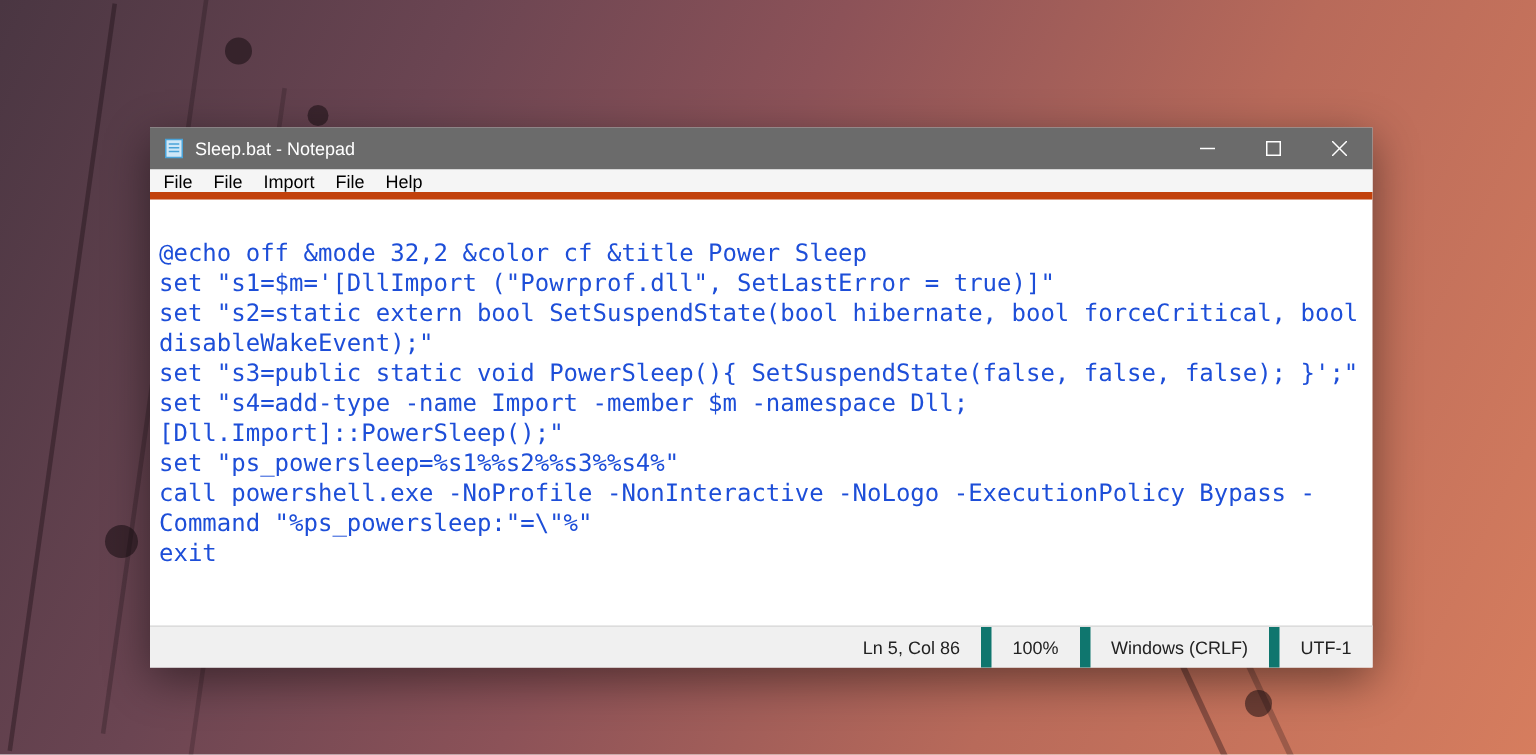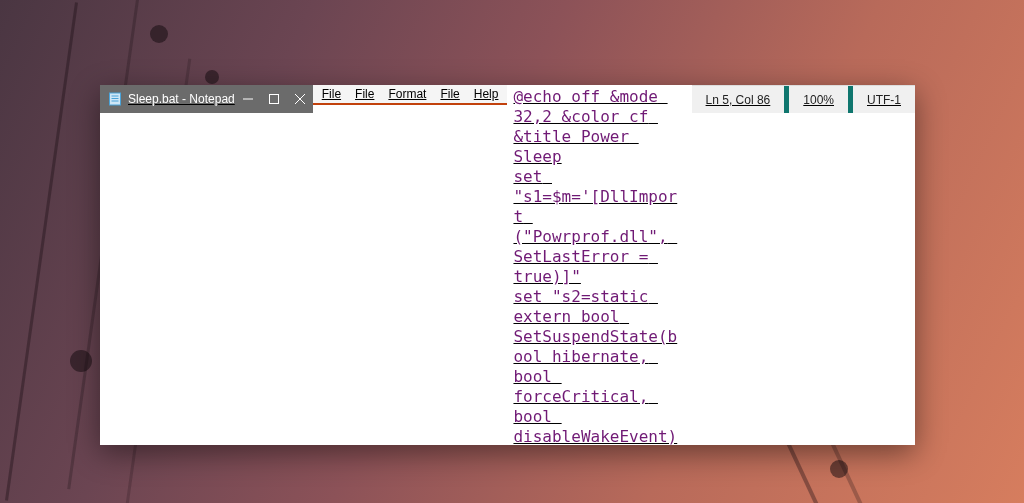--- a/index.html
+++ b/index.html
@@ -32,21 +32,21 @@
     position:absolute; width:18px; height:18px; border-radius:50%;
     background: rgba(15,8,12,0.5);
   }
 
   .window {
     position: absolute;
     left: 100px; top: 85px;
     width: 815px; height: 360px;
     background: #ffffff;
     box-shadow: 0 8px 28px rgba(0,0,0,0.45);
-    display: flex; flex-direction: row; text-decoration: underline;
+    display: flex; flex-direction: column;
   }
   .titlebar {
     height: 28px;
     background: #6b6b6b;
     color: #ffffff;
     display: flex; align-items: center;
     font-size: 12px;
     user-select: none;
   }
   .titlebar .icon {
@@ -58,50 +58,51 @@
   .win-btn {
     width: 44px; height: 28px;
     display:flex; align-items:center; justify-content:center;
     color:#fff; font-size: 11px;
   }
   .win-btn svg { stroke: #fff; stroke-width:1; fill:none; }
 
   .menubar {
     height: 20px;
     background: #f5f5f5;
-    border-bottom: 2px solid #c2410c;
+    border-bottom: 5px solid #c2410c;
     display:flex; align-items:center;
     font-size: 12px; color:#000;
     padding: 0 2px;
   }
   .menu-item { padding: 1px 7px; }
 
   .editor {
     flex: 1 1 auto;
     padding: 2px 6px 4px 6px;
     font-family: Consolas, "Lucida Console", monospace;
     font-size: 16px;
     line-height: 1.25;
-    color: #701a75;
+    color: #1d4ed8;
     white-space: pre-wrap;
     word-wrap: break-word;
     overflow: hidden;
+    margin-top: 24px;
   }
 
   .statusbar {
     height: 28px;
     background: #f0f0f0;
     border-top: 1px solid #dcdcdc;
     display:flex; align-items:center;
     font-size: 12px; color:#222;
   }
   .status-spacer { flex:1; }
   .status-cell {
     padding: 0 14px;
-    border-left: 5px solid #0f766e;
+    border-left: 7px solid #0f766e;
     height:100%; display:flex; align-items:center;
     white-space: nowrap;
   }
   .status-cell.first { border-left:none; }
 </style>
 </head>
 <body>
 
 <div class="bg-deco">
   <div class="bud" style="left:150px; top:25px;"></div>
@@ -137,34 +138,35 @@
       <svg width="10" height="10">
           <line x1="0" y1="0" x2="10" y2="10"></line>
           <line x1="10" y1="0" x2="0" y2="10"></line>
         </svg>
     </div>
   </div>
 
   <div class="menubar">
     <div class="menu-item">File</div>
     <div class="menu-item">File</div>
-    <div class="menu-item">Format</div>
+    <div class="menu-item">Import</div>
     <div class="menu-item">File</div>
     <div class="menu-item">Help</div>
   </div>
 
   <div class="editor">@echo off &amp;mode 32,2 &amp;color cf &amp;title Power Sleep
 set "s1=$m='[DllImport ("Powrprof.dll", SetLastError = true)]"
 set "s2=static extern bool SetSuspendState(bool hibernate, bool forceCritical, bool disableWakeEvent);"
 set "s3=public static void PowerSleep(){ SetSuspendState(false, false, false); }';"
 set "s4=add-type -name Import -member $m -namespace Dll; [Dll.Import]::PowerSleep();"
 set "ps_powersleep=%s1%%s2%%s3%%s4%"
 call powershell.exe -NoProfile -NonInteractive -NoLogo -ExecutionPolicy Bypass -Command "%ps_powersleep:"=\"%"
 exit</div>
 
   <div class="statusbar">
     <div class="status-spacer"></div>
     <div class="status-cell first">Ln 5, Col 86</div>
     <div class="status-cell">100%</div>
+    <div class="status-cell">Windows (CRLF)</div>
     <div class="status-cell">UTF-1</div>
   </div>
 
 </div>
 
 </body></html>

